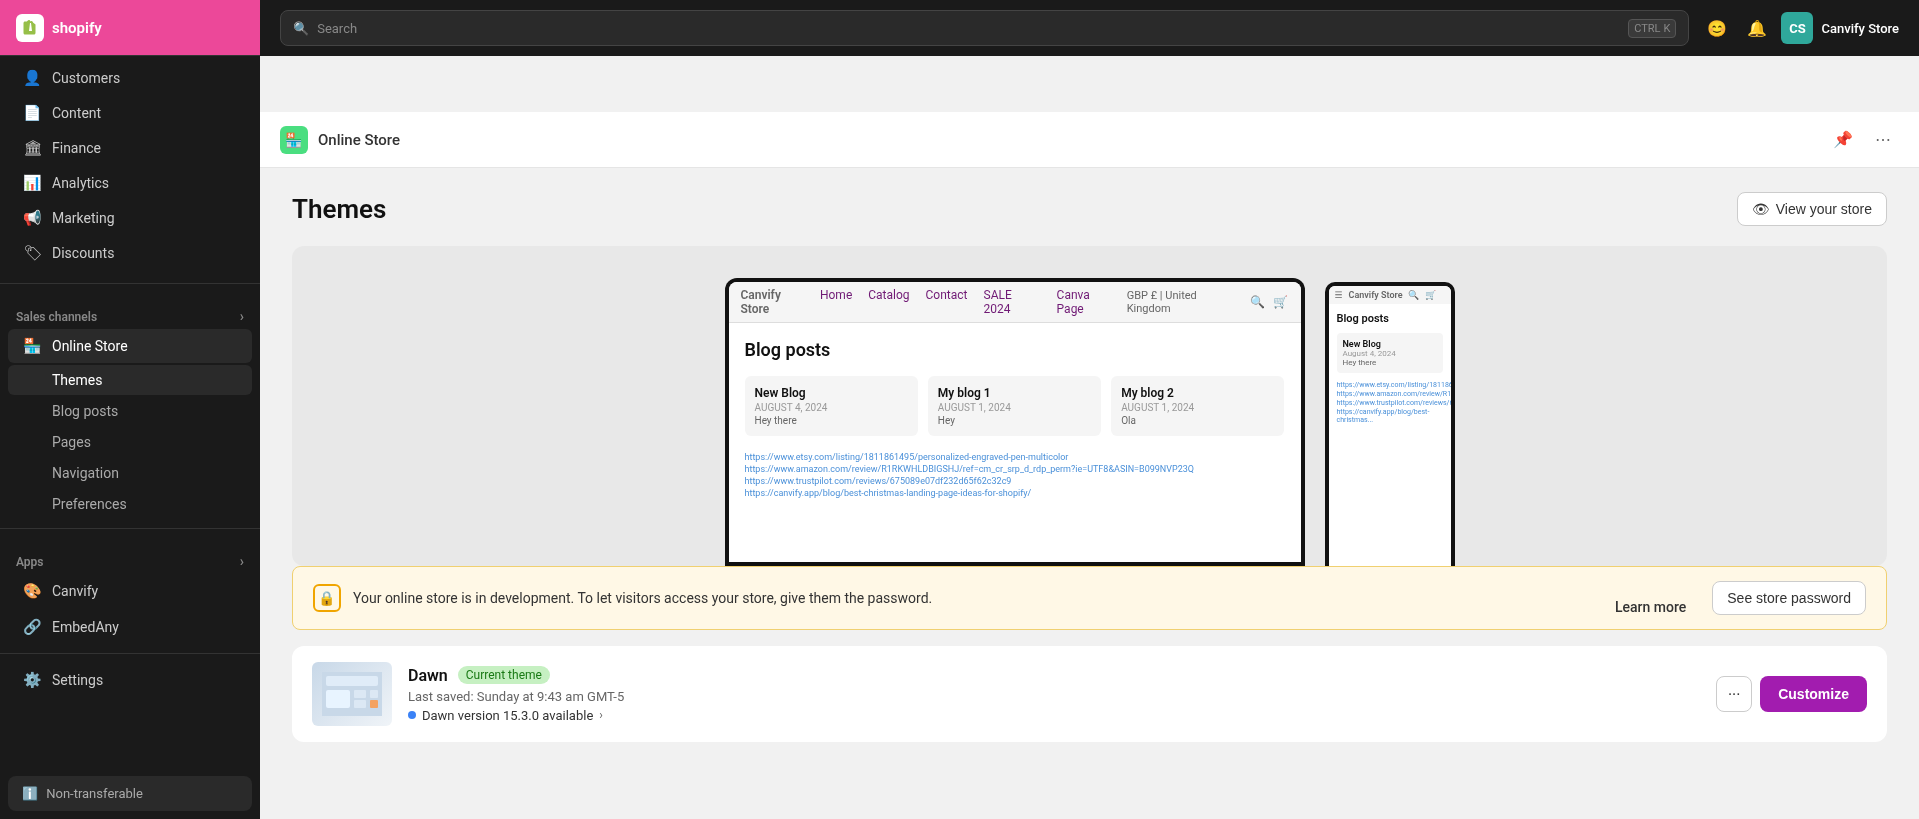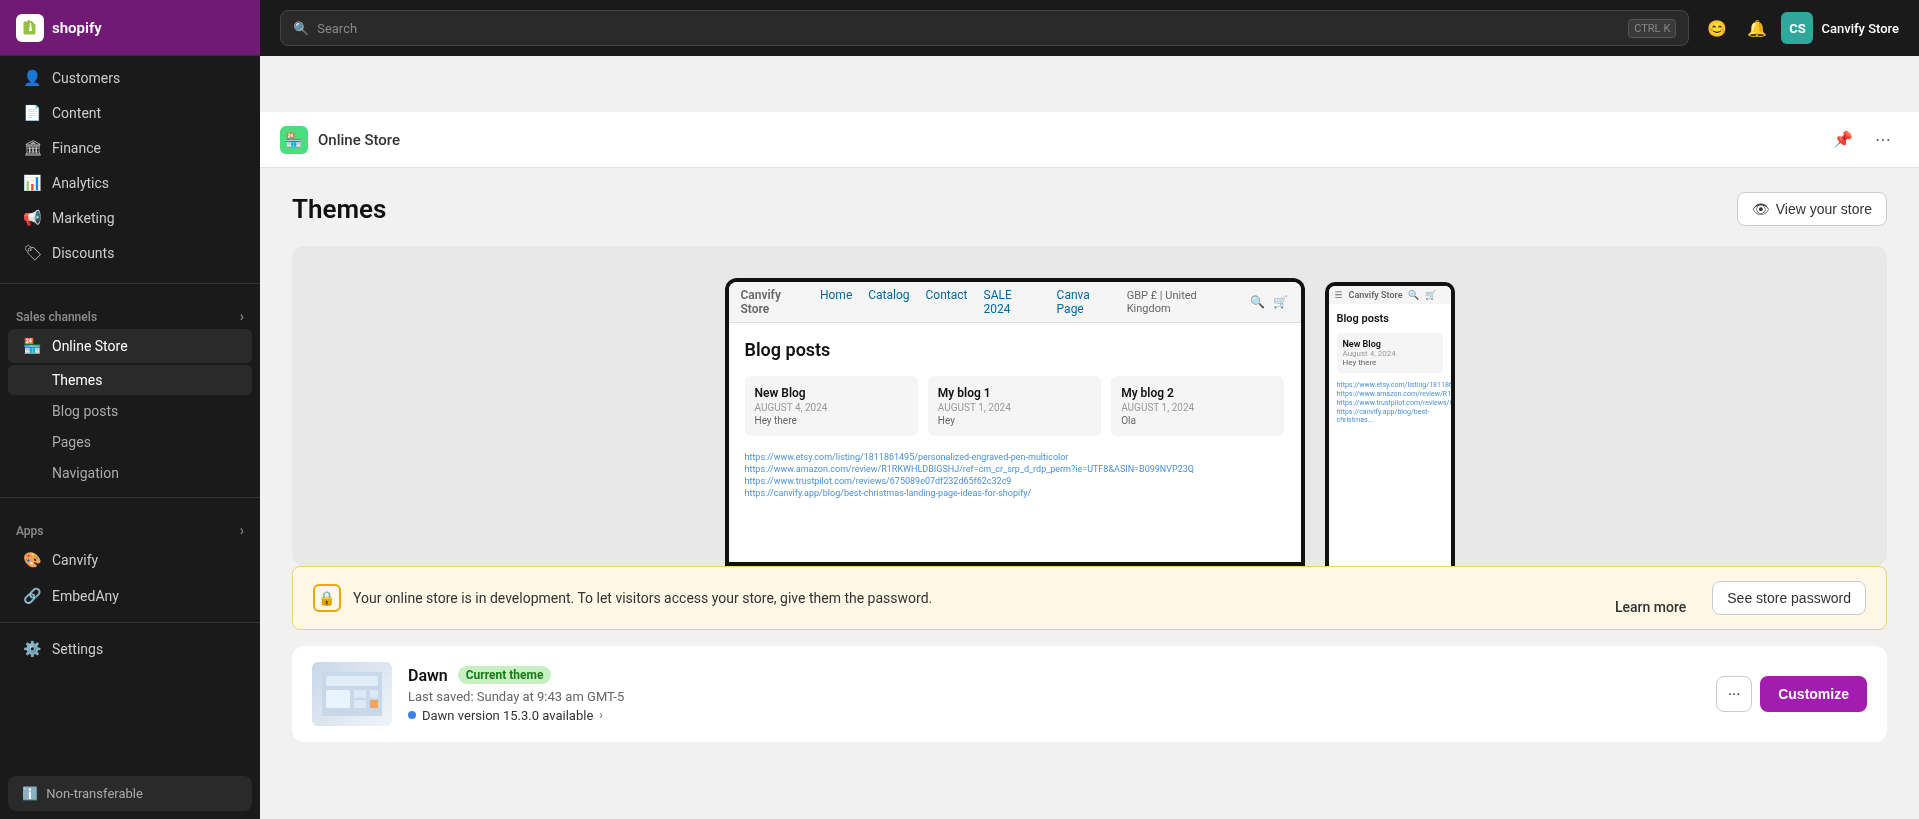--- a/index.html
+++ b/index.html
@@ -12,21 +12,21 @@
       background: #1a1a1a;
       color: #ccc;
       display: flex;
       flex-direction: column;
       height: 100%;
       overflow-y: auto;
     }
 
     
     #topbar {
-      background: #701a75;
+      background: #ec4899;
       height: 56px;
       display: flex;
       align-items: center;
       padding: 0 16px;
       gap: 12px;
       border-bottom: 1px solid #333;
       flex-shrink: 0;
     }
 
     .shopify-logo {
@@ -305,21 +305,21 @@
       font-size: 12px;
       color: #666;
     }
 
     .browser-nav {
       display: flex;
       gap: 16px;
       font-size: 12px;
     }
 
-    .browser-nav span { color: #0369a1; }
+    .browser-nav span { color: #701a75; }
 
     .screen-content {
       padding: 16px;
     }
 
     .screen-title {
       font-size: 18px;
       font-weight: 600;
       color: #111;
       margin-bottom: 16px;
@@ -484,21 +484,21 @@
       display: flex;
       align-items: center;
       gap: 10px;
       margin-bottom: 4px;
     }
     .theme-name { font-size: 16px; font-weight: 600; color: #111; }
     .current-badge {
       background: #c6f0c2;
       color: #1a7a15;
       font-size: 12px;
-      font-weight: 700;
+      font-weight: 400;
       padding: 2px 8px;
       border-radius: 20px;
     }
     .theme-saved { font-size: 13px; color: #666; }
     .theme-version {
       display: flex;
       align-items: center;
       gap: 6px;
       margin-top: 4px;
       font-size: 13px;
@@ -603,20 +603,23 @@
       <span>Themes</span>
     </div>
     <div class="sub-item">
       <span>Blog posts</span>
     </div>
     <div class="sub-item">
       <span>Pages</span>
     </div>
     <div class="sub-item">
       <span>Navigation</span>
+    </div>
+    <div class="sub-item">
+      <span>Preferences</span>
     </div>
   </div>
 
   <hr class="sidebar-divider">
 
   <div class="sidebar-section-header">
     <span>Apps</span>
     <span style="font-size:14px; color:#888; cursor:pointer">›</span>
   </div>
 

